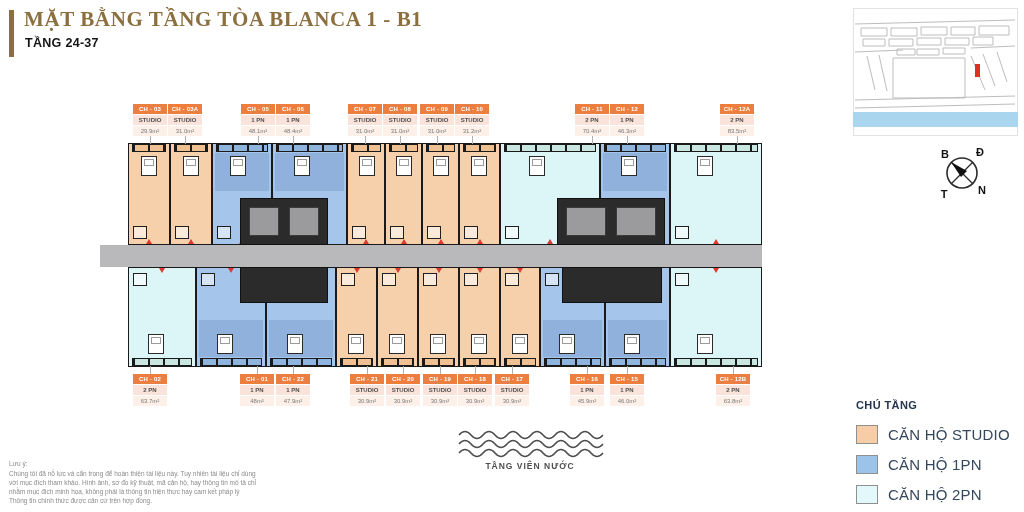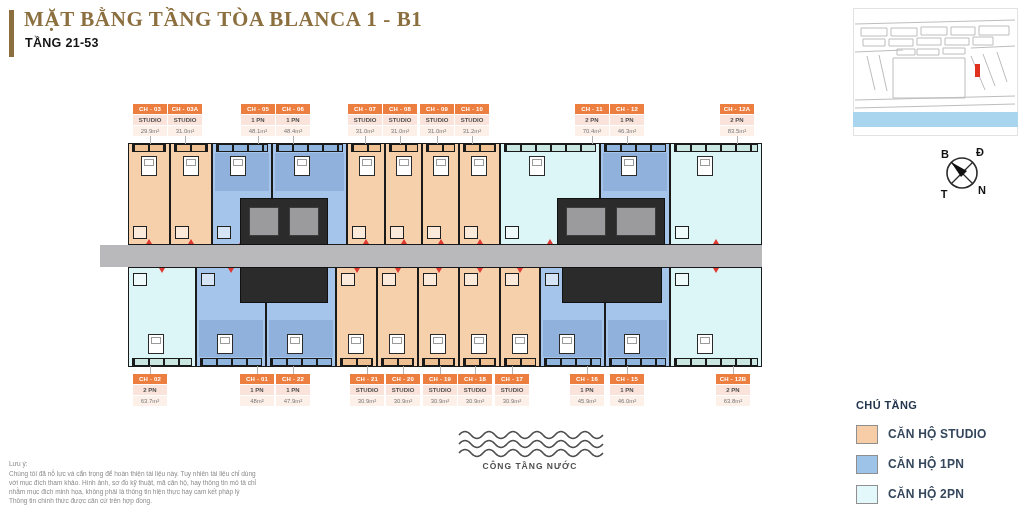--- a/index.html
+++ b/index.html
@@ -38,33 +38,33 @@
   .chip{position:absolute;width:34px;text-align:center;font-size:6px;line-height:10px;}
   .chip div{height:10px;margin-bottom:1px;overflow:hidden;white-space:nowrap;}
   .chip .c1{background:#ec7e3f;color:#ffffff;font-weight:bold;letter-spacing:.2px;}
   .chip .c2{background:#fae3da;color:#4f4f4f;font-weight:bold;}
   .chip .c3{background:#fdf0e9;color:#7a7a7a;}
   .leader{position:absolute;width:1px;background:#b0b0b0;}
   
   .legend-title{left:856px;top:399px;font-size:11px;font-weight:bold;color:#24364e;letter-spacing:.4px;}
   .legend-item{position:absolute;left:856px;height:20px;display:flex;align-items:center;}
   .legend-swatch{width:22px;height:19px;border:1px solid #8f8f8f;box-sizing:border-box;margin-right:10px;}
-  .legend-label{font-size:12px;font-weight:bold;color:#35475c;letter-spacing:.2px;}
+  .legend-label{font-size:15px;font-weight:normal;color:#35475c;letter-spacing:.2px;}
   
   .water-label{left:455px;top:461px;width:150px;text-align:center;font-size:8.5px;font-weight:bold;color:#4f4f4f;letter-spacing:1px;}
   
   .disclaimer{left:9px;top:459px;width:345px;font-size:6.5px;line-height:9px;color:#8a8a8a;}
   .disclaimer .d-title{margin-bottom:1px;}
 </style>
 </head>
 <body>
 
 <div class="abs gold-bar"></div>
 <div class="abs page-title">MẶT BẰNG TẦNG TÒA BLANCA 1 - B1</div>
-<div class="abs page-subtitle">TẦNG 21-53</div>
+<div class="abs page-subtitle">TẦNG 24-37</div>
 
 <svg class="abs" style="left:853px;top:8px;" width="165" height="128" viewBox="0 0 165 128">
   <rect x="0.5" y="0.5" width="164" height="127" fill="#ffffff" stroke="#e2e2e2"></rect>
   <g stroke="#bdbdbd" fill="none" stroke-width="1">
     <path d="M2,16 L162,12"></path>
     <path d="M2,44 L50,42 M118,40 L162,38"></path>
     <path d="M8,20 h26 v8 h-26 z M38,20 h26 v8 h-26 z M68,19 h26 v8 h-26 z M98,19 h24 v8 h-24 z M126,18 h30 v9 h-30 z"></path>
     <path d="M10,31 h22 v7 h-22 z M36,31 h24 v7 h-24 z M64,30 h24 v7 h-24 z M92,30 h24 v7 h-24 z M120,29 h20 v8 h-20 z"></path>
     <path d="M44,41 h18 v6 h-18 z M64,41 h22 v6 h-22 z M90,40 h22 v6 h-22 z"></path>
     <path d="M40,50 h72 v40 h-72 z"></path>
@@ -373,21 +373,21 @@
     <div class="core" style="left: 562px; top: 267px; width: 100px; height: 36px;"></div>
   </div>
 
 <svg class="abs" style="left:457px;top:430px;" width="148" height="30" viewBox="0 0 148 30">
   <g fill="none" stroke="#4f4f4f" stroke-width="1.5">
     <path d="M2 5 Q8 -2 14 5 T26 5 T38 5 T50 5 T62 5 T74 5 T86 5 T98 5 T110 5 T122 5 T134 5 T146 5"></path>
     <path d="M2 14 Q8 7 14 14 T26 14 T38 14 T50 14 T62 14 T74 14 T86 14 T98 14 T110 14 T122 14 T134 14 T146 14"></path>
     <path d="M2 23 Q8 16 14 23 T26 23 T38 23 T50 23 T62 23 T74 23 T86 23 T98 23 T110 23 T122 23 T134 23 T146 23"></path>
   </g>
 </svg>
-<div class="abs water-label">CÔNG TẦNG NƯỚC</div>
+<div class="abs water-label">TẦNG VIÊN NƯỚC</div>
 
 <div class="abs legend-title">CHÚ TẦNG</div>
 <div id="legend-items">
     <div class="abs legend-item" style="top: 424px;">
       <div class="legend-swatch" style="background: rgb(246, 205, 166);"></div>
       <div class="legend-label">CĂN HỘ STUDIO</div>
     </div>
     <div class="abs legend-item" style="top: 454px;">
       <div class="legend-swatch" style="background: rgb(158, 195, 232);"></div>
       <div class="legend-label">CĂN HỘ 1PN</div>

